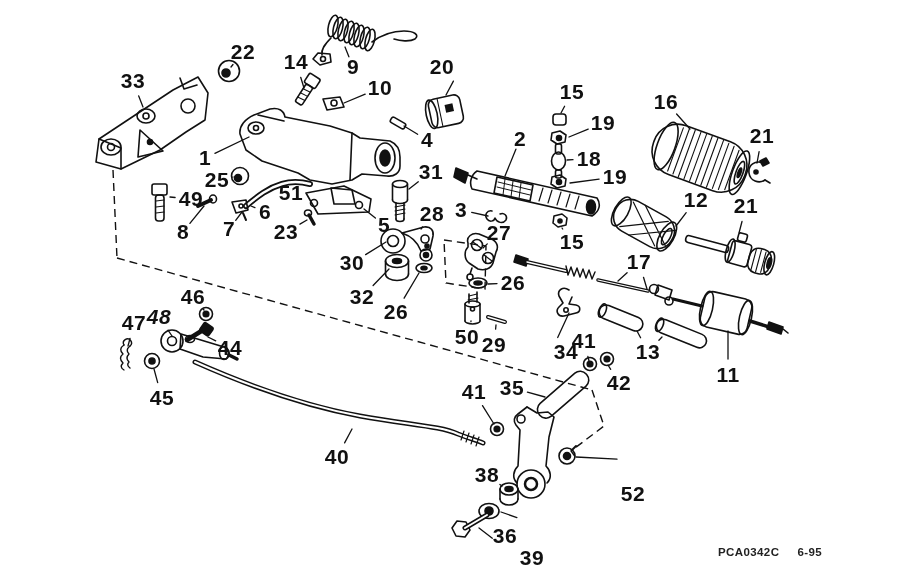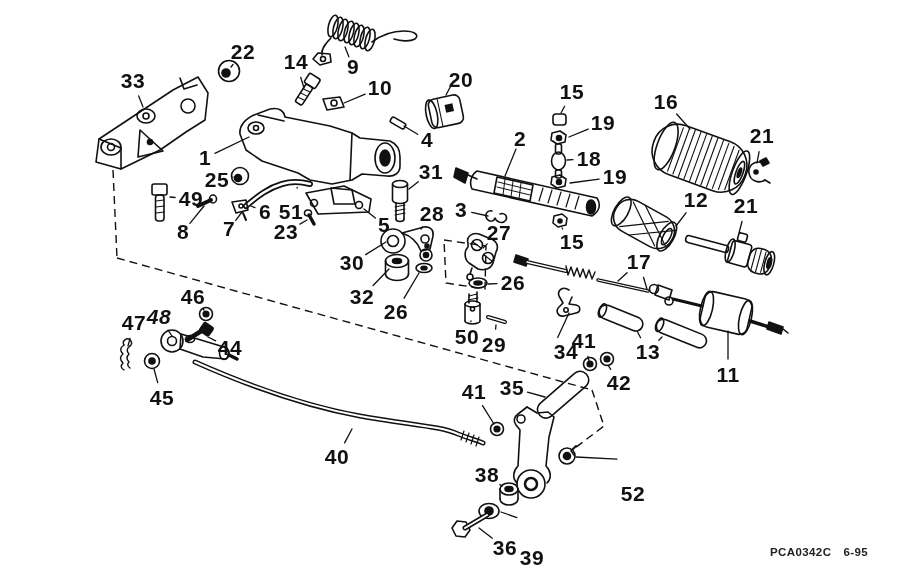--- a/index.html
+++ b/index.html
@@ -2,21 +2,21 @@
 <html><head>
 <meta charset="utf-8">
 <style>
   html,body{margin:0;padding:0;background:#fff;}
   #stage{position:relative;width:900px;height:587px;background:#fff;overflow:hidden;
          font-family:"Liberation Sans",sans-serif;}
   #art{position:absolute;left:0;top:0;}
   .callout{position:absolute;transform:translate(-50%,-50%);
            font:bold 21px "Liberation Sans",sans-serif;color:#111;
            letter-spacing:.5px;white-space:nowrap;user-select:none;}
-  #footer-code{position:absolute;left:770px;top:546px;display:flex;gap:12px;
+  #footer-code{position:absolute;left:718px;top:546px;display:flex;gap:18px;
                font:bold 11.5px "Liberation Sans",sans-serif;color:#222;letter-spacing:.4px;}
 </style>
 </head>
 <body>
 
 <div id="stage">
 <svg id="art" width="900" height="587" viewBox="0 0 900 587">
 
   <g stroke="#111" fill="none" stroke-width="1.4" stroke-dasharray="8 5">
     <path d="M113,170 L117,258"></path>
@@ -429,39 +429,39 @@
 
 <div id="footer-code">
   <span>PCA0342C</span>
   <span>6-95</span>
 </div>
 <div class="callout" style="left: 133px; top: 81px;">33</div>
     <div class="callout" style="left: 243px; top: 52px;">22</div>
     <div class="callout" style="left: 296px; top: 62px;">14</div>
     <div class="callout" style="left: 353px; top: 67px;">9</div>
     <div class="callout" style="left: 380px; top: 88px;">10</div>
-    <div class="callout" style="left: 461px; top: 67px; margin-top: 13px;">20</div>
+    <div class="callout" style="left: 442px; top: 67px;">20</div>
     <div class="callout" style="left: 427px; top: 140px;">4</div>
     <div class="callout" style="left: 520px; top: 139px;">2</div>
     <div class="callout" style="left: 572px; top: 92px;">15</div>
     <div class="callout" style="left: 603px; top: 123px;">19</div>
     <div class="callout" style="left: 589px; top: 159px;">18</div>
     <div class="callout" style="left: 615px; top: 177px;">19</div>
     <div class="callout" style="left: 572px; top: 242px;">15</div>
     <div class="callout" style="left: 666px; top: 102px;">16</div>
     <div class="callout" style="left: 762px; top: 136px;">21</div>
     <div class="callout" style="left: 696px; top: 200px;">12</div>
     <div class="callout" style="left: 746px; top: 206px;">21</div>
     <div class="callout" style="left: 205px; top: 158px;">1</div>
     <div class="callout" style="left: 217px; top: 180px;">25</div>
     <div class="callout" style="left: 191px; top: 199px;">49</div>
     <div class="callout" style="left: 183px; top: 232px;">8</div>
     <div class="callout" style="left: 229px; top: 229px;">7</div>
     <div class="callout" style="left: 265px; top: 212px;">6</div>
-    <div class="callout" style="left: 291px; top: 212px;">51</div>
+    <div class="callout" style="left: 291px; top: 193px;">51</div>
     <div class="callout" style="left: 286px; top: 232px;">23</div>
     <div class="callout" style="left: 384px; top: 225px;">5</div>
     <div class="callout" style="left: 431px; top: 172px;">31</div>
     <div class="callout" style="left: 432px; top: 214px;">28</div>
     <div class="callout" style="left: 461px; top: 210px;">3</div>
     <div class="callout" style="left: 499px; top: 233px;">27</div>
     <div class="callout" style="left: 352px; top: 263px;">30</div>
     <div class="callout" style="left: 362px; top: 297px;">32</div>
     <div class="callout" style="left: 396px; top: 312px;">26</div>
     <div class="callout" style="left: 513px; top: 283px;">26</div>
@@ -476,15 +476,15 @@
     <div class="callout" style="left: 193px; top: 297px;">46</div>
     <div class="callout" style="left: 159px; top: 317px; font-style: italic;">48</div>
     <div class="callout" style="left: 134px; top: 323px;">47</div>
     <div class="callout" style="left: 230px; top: 348px; text-align: center;">44</div>
     <div class="callout" style="left: 162px; top: 398px;">45</div>
     <div class="callout" style="left: 337px; top: 457px;">40</div>
     <div class="callout" style="left: 474px; top: 392px;">41</div>
     <div class="callout" style="left: 512px; top: 388px;">35</div>
     <div class="callout" style="left: 487px; top: 475px;">38</div>
     <div class="callout" style="left: 532px; top: 523px; margin-top: 35px;">39</div>
-    <div class="callout" style="left: 505px; top: 548px;">36</div>
+    <div class="callout" style="left: 505px; top: 536px;">36</div>
     <div class="callout" style="left: 633px; top: 460px; margin-top: 34px;">52</div>
   </div>
 
 </body></html>

